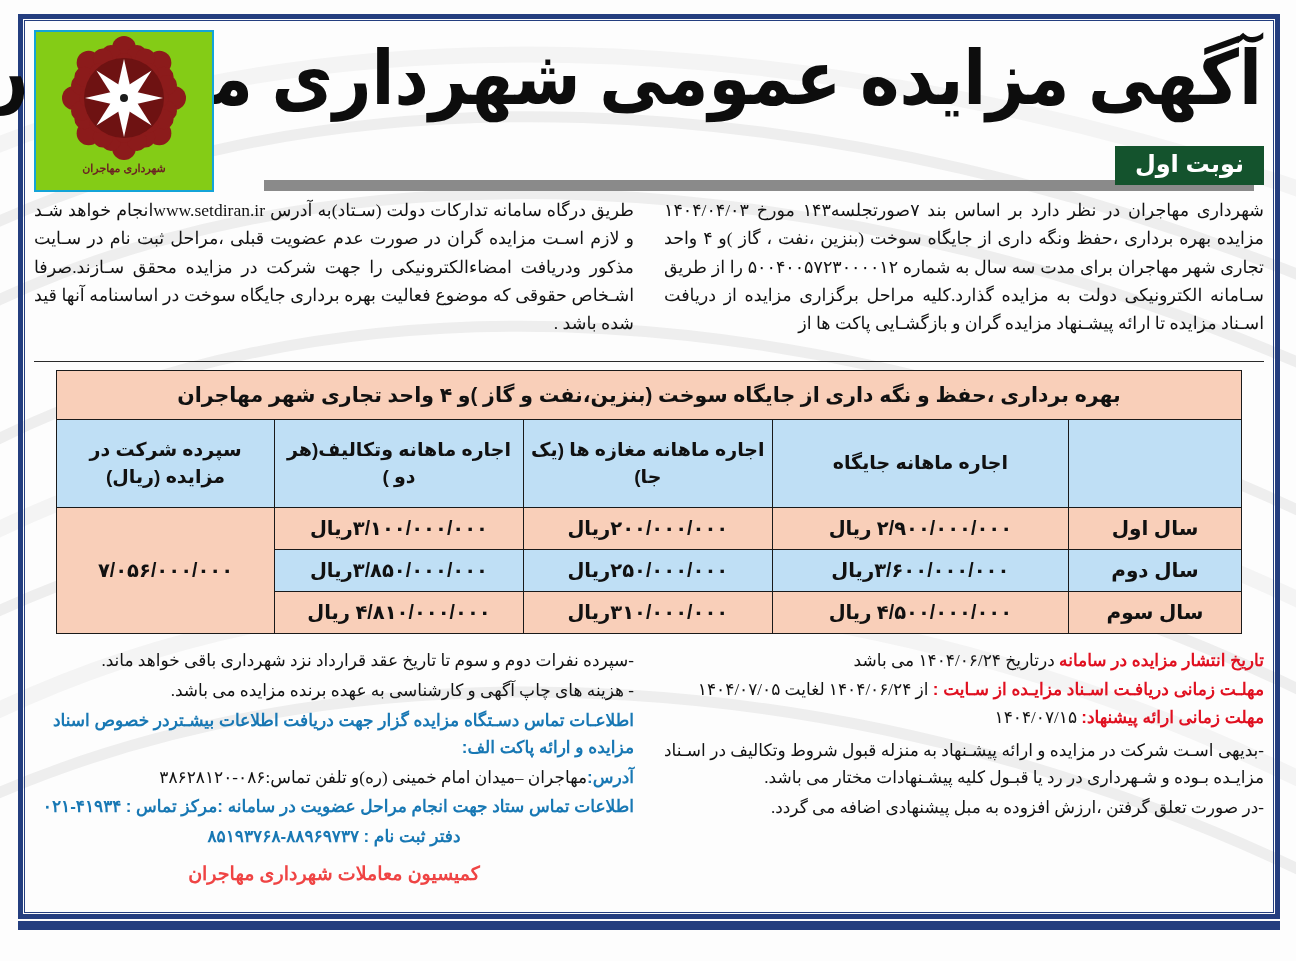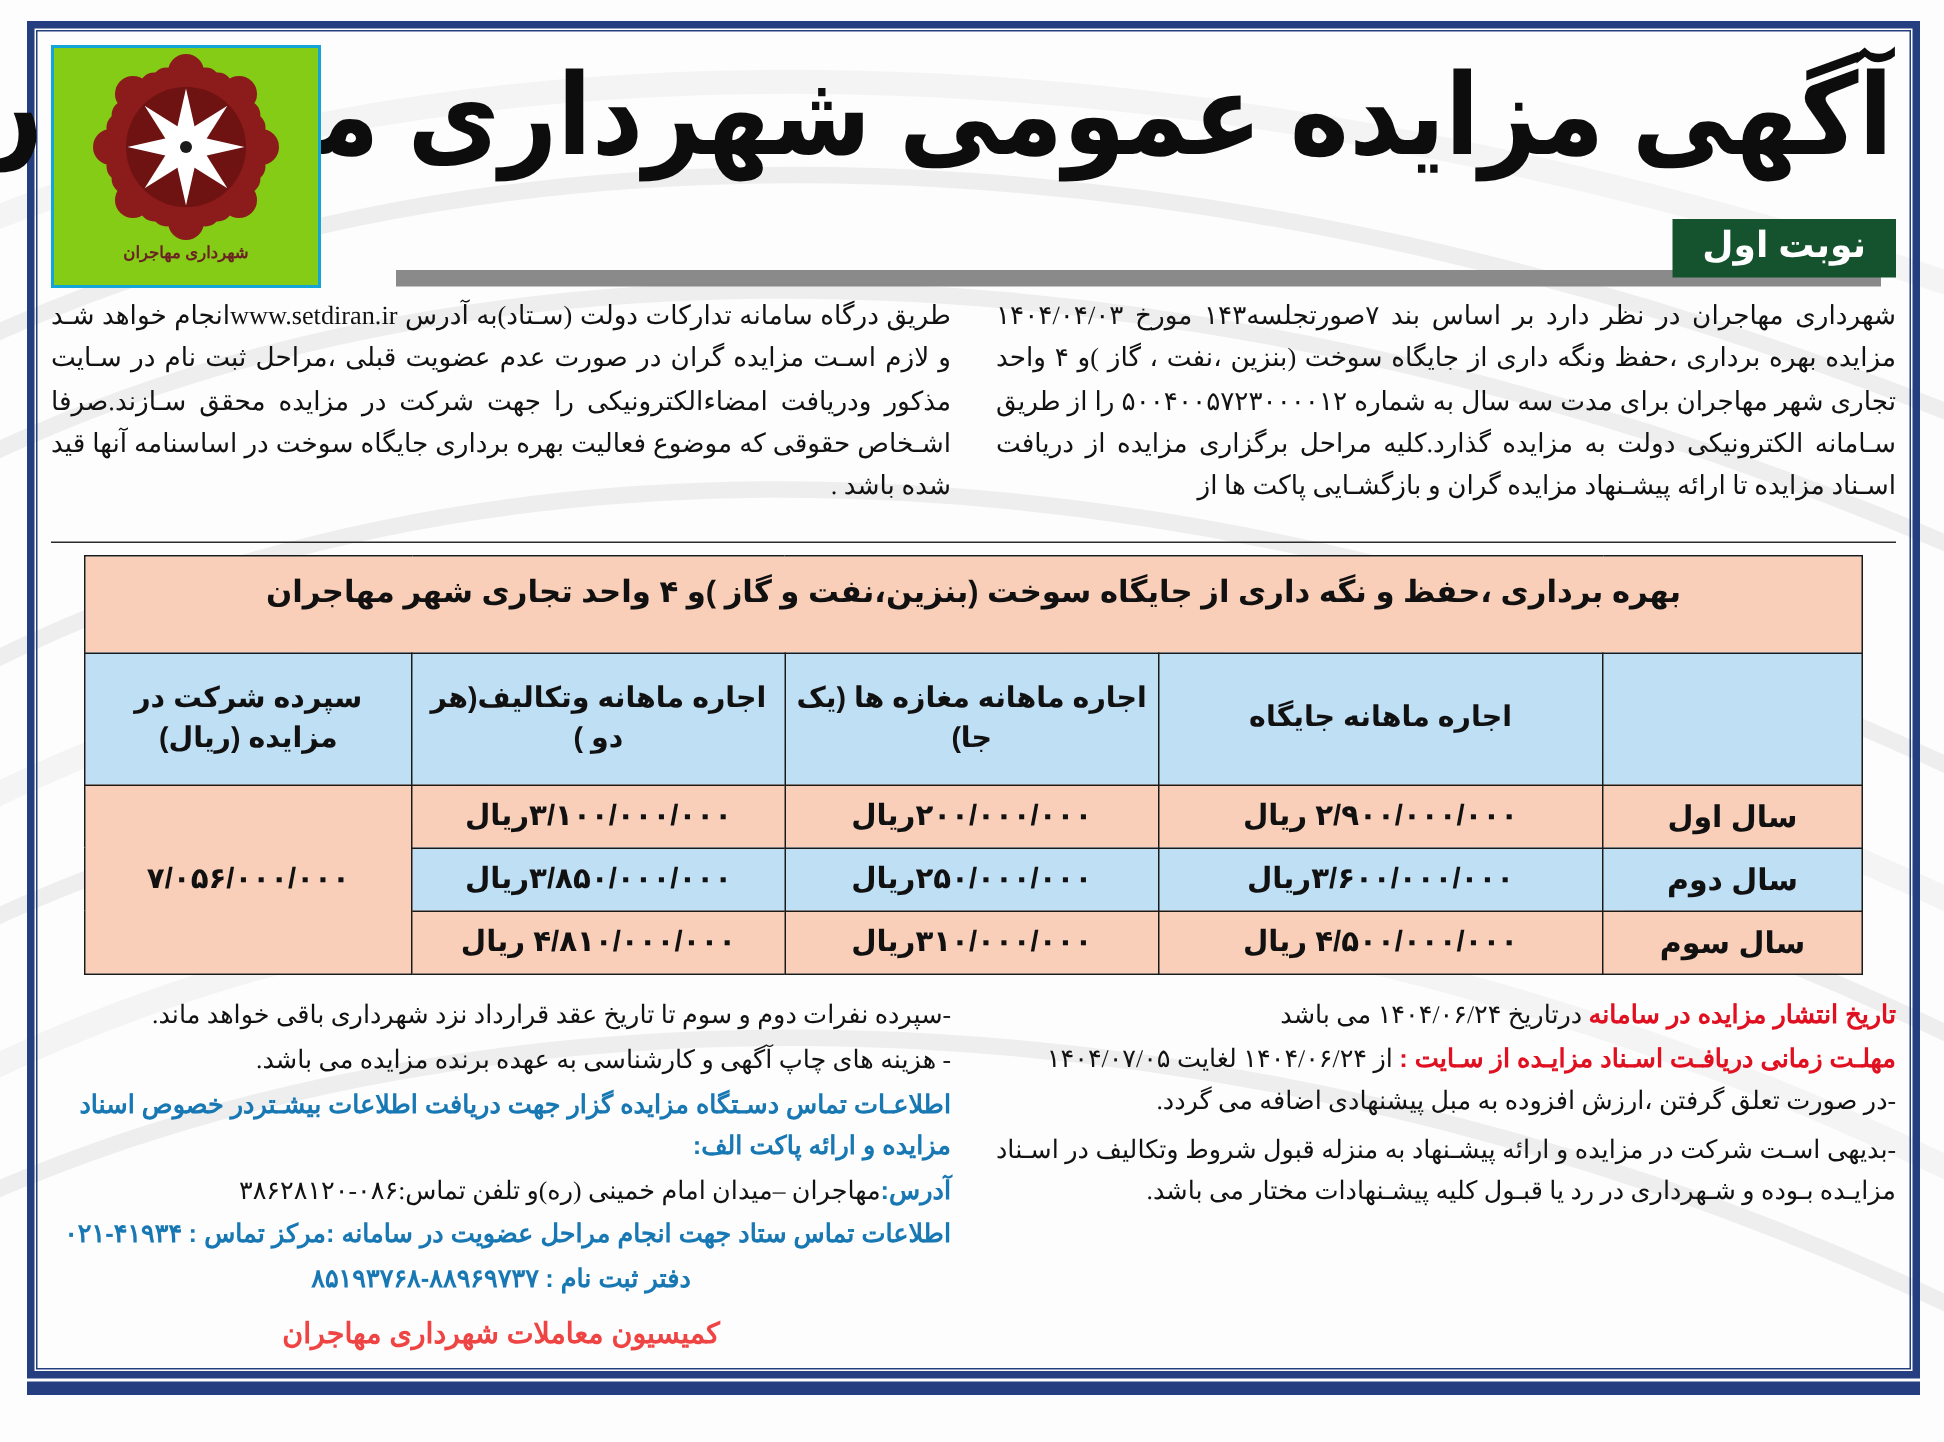--- a/index.html
+++ b/index.html
@@ -218,21 +218,21 @@
     text-align: center;
     vertical-align: middle;
     font-weight: bold;
     color: #111111;
   }
   .t-peach { background: #f9cfb9; }
   .t-blue  { background: #bfdff5; }
 
   th.tbl-title {
     font-size: 20.5px;
-    padding: 10px 6px 26px;
+    padding: 10px 6px 10px;
     line-height: 1.35;
   }
   th.col-head {
     font-size: 19px;
     height: 88px;
     line-height: 1.45;
     padding: 4px 5px;
   }
   td.cell {
     font-size: 19.5px;
@@ -487,22 +487,26 @@
 
       <div class="foot-col foot-right">
         <div class="foot-line ta-right">
           <span class="lbl-red">تاریخ انتشار مزایده در سامانه</span>
           <span class="val-plain">درتاریخ ۱۴۰۴/۰۶/۲۴ می باشد</span>
         </div>
         <div class="foot-line ta-right">
           <span class="lbl-red">مهلـت زمانی دریافـت اسـناد مزایـده از سـایت :</span>
           <span class="val-plain">از ۱۴۰۴/۰۶/۲۴ لغایت ۱۴۰۴/۰۷/۰۵</span>
         </div>
+        <div class="foot-line ta-right">
+          <span class="lbl-red">مهلت زمانی ارائه پیشنهاد:</span>
+          <span class="val-plain">۱۴۰۴/۰۷/۱۵</span>
+        </div>
+        <div class="foot-para" style="margin-top:6px">-بدیهی اسـت شرکت در مزایده و ارائه پیشـنهاد به منزله قبول شروط وتکالیف در اسـناد مزایـده بـوده و شـهرداری در رد یا قبـول کلیه پیشـنهادات مختار می باشد.</div>
         <div class="foot-para ta-right">-در صورت تعلق گرفتن ،ارزش افزوده به مبل پیشنهادی اضافه می گردد.</div>
-        <div class="foot-para" style="margin-top:6px">-بدیهی اسـت شرکت در مزایده و ارائه پیشـنهاد به منزله قبول شروط وتکالیف در اسـناد مزایـده بـوده و شـهرداری در رد یا قبـول کلیه پیشـنهادات مختار می باشد.</div>
       </div>
 
       <div class="foot-col foot-left">
         <div class="foot-para ta-right">-سپرده نفرات دوم و سوم تا تاریخ عقد قرارداد نزد شهرداری باقی خواهد ماند.</div>
         <div class="foot-para ta-right">- هزینه های چاپ آگهی و کارشناسی به عهده برنده مزایده می باشد.</div>
 
         <div class="foot-para ta-right" style="margin-top:4px">
           <span class="lbl-blue">اطلاعـات تماس دسـتگاه مزایده گزار جهت دریافت اطلاعات بیشـتردر خصوص اسناد مزایده و ارائه پاکت الف:</span>
         </div>
 

